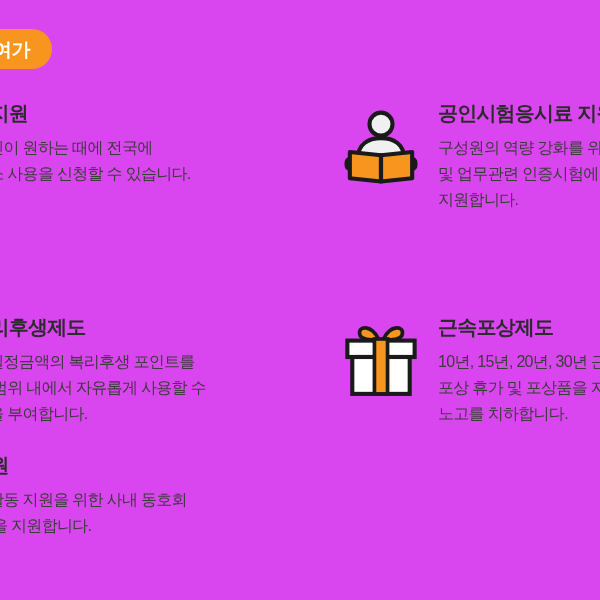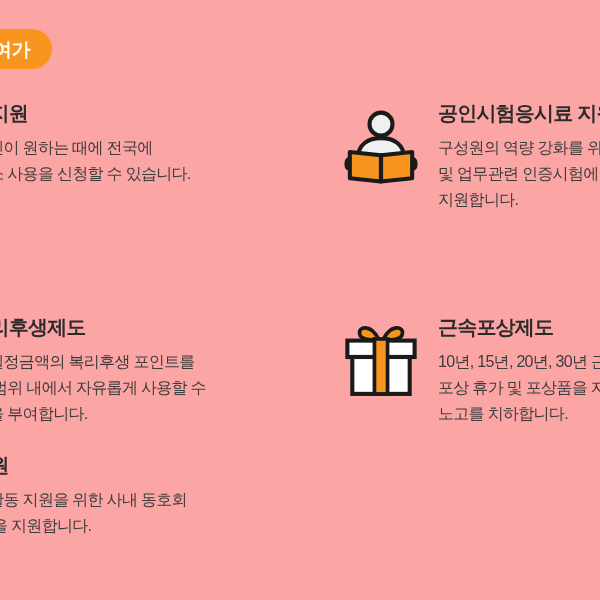--- a/index.html
+++ b/index.html
@@ -12,21 +12,21 @@
     overflow: hidden;
     background: #f0f0f0;
     font-family: "Liberation Sans", "DejaVu Sans", sans-serif;
     -webkit-font-smoothing: antialiased;
   }
 
   #page {
     position: relative;
     width: 600px;
     height: 600px;
-    background: #fca5a5;
+    background: #d946ef;
     overflow: hidden;
   }
 
   
   .badge {
     position: absolute;
     left: -58px;
     top: 29px;
     height: 40px;
     padding: 0 22px 0 22px;

